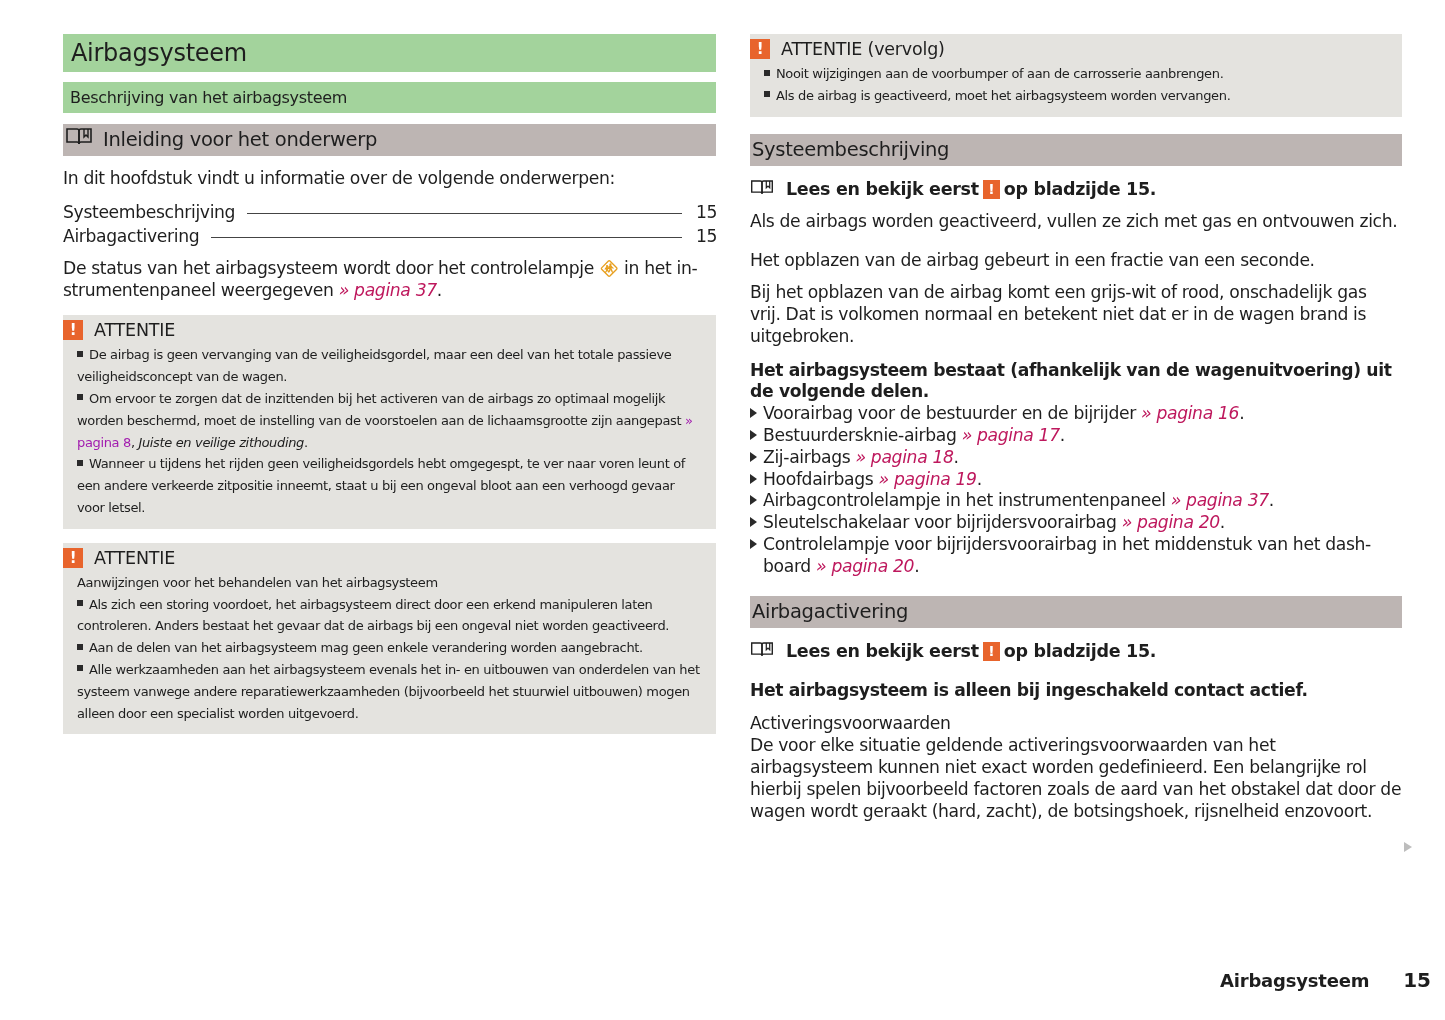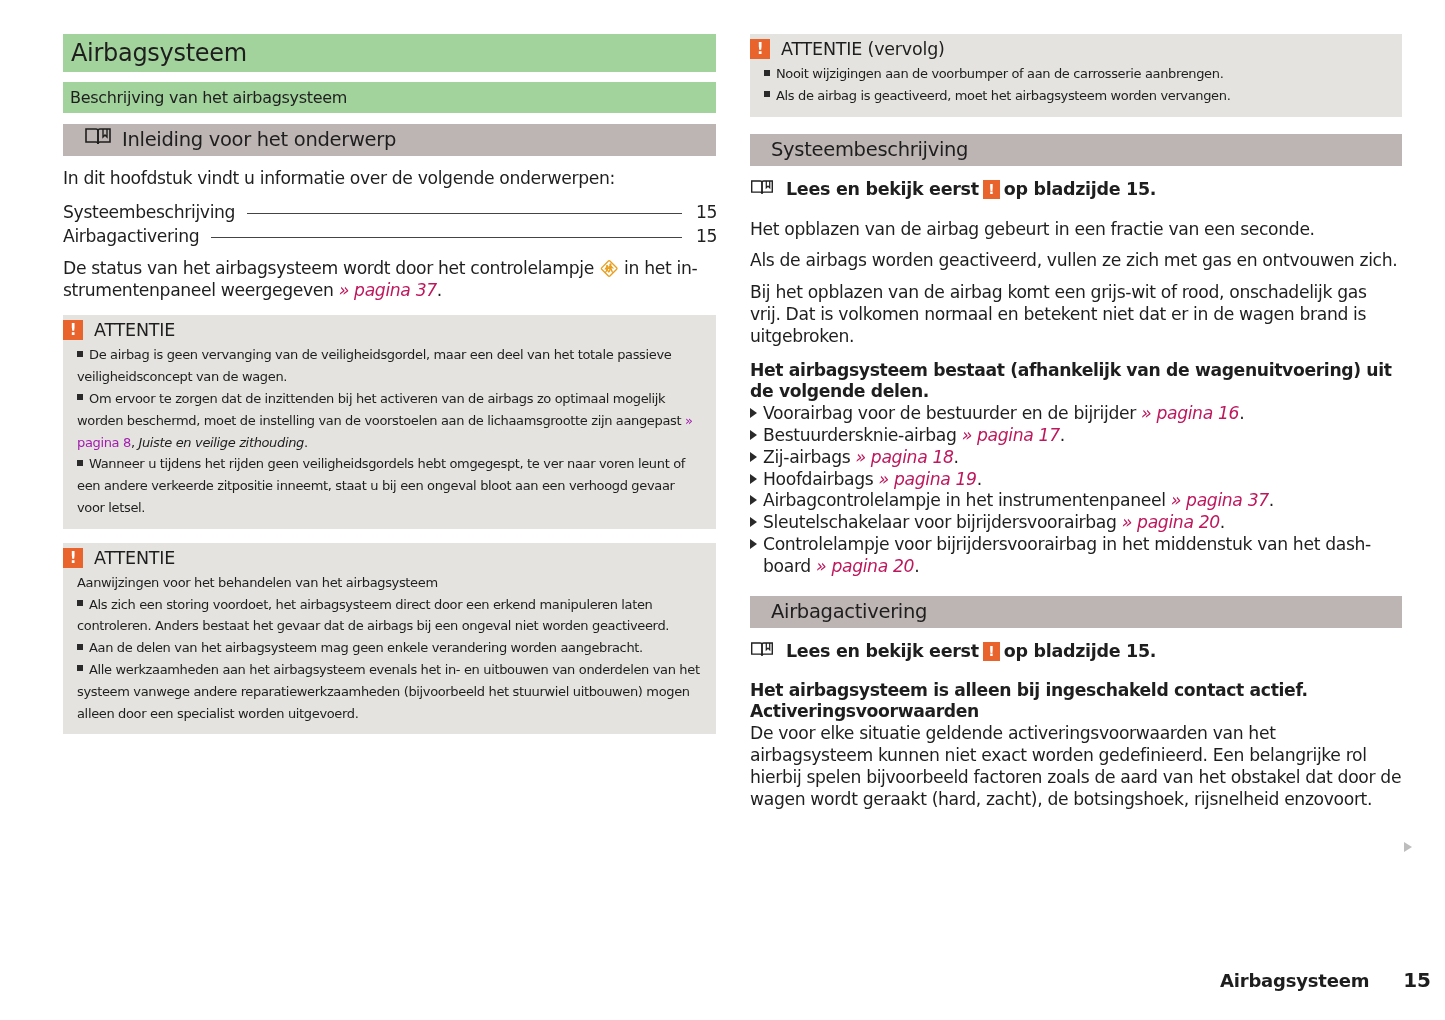--- a/index.html
+++ b/index.html
@@ -4,21 +4,21 @@
 <style>
   * { box-sizing: border-box; margin: 0; padding: 0; }
   html, body { width: 1445px; height: 1020px; background: #ffffff; overflow: hidden; }
   body { font-family: "DejaVu Sans", sans-serif; color: #1e1e1e; position: relative; }
   .col { position: absolute; top: 34px; }
   .col-left { left: 63px; width: 653px; }
   .col-right { left: 750px; width: 652px; }
 
   .h1 { background: #a3d39c; height: 38px; font-size: 24px; line-height: 38px; padding-left: 8px; color: #1e1e1e; margin-bottom: 10px; letter-spacing: -0.3px; }
   .h2 { background: #a3d39c; height: 31px; font-size: 16px; line-height: 31px; padding-left: 7px; margin-bottom: 11px; letter-spacing: -0.3px; }
-  .h3 { background: #bdb5b3; height: 32px; font-size: 19.5px; line-height: 32px; padding-left: 21px; letter-spacing: -0.3px; display: flex; align-items: center; }
+  .h3 { background: #bdb5b3; height: 32px; font-size: 19.5px; line-height: 32px; padding-left: 2px; letter-spacing: -0.3px; display: flex; align-items: center; }
   .h3 .book { margin-right: 10px; }
 
   p, .line { font-size: 17.2px; line-height: 21.8px; letter-spacing: -0.35px; }
   .intro { margin-top: 12px; }
 
   .toc { margin-top: 10px; }
   .toc-row { display: flex; align-items: baseline; font-size: 17.2px; line-height: 24px; letter-spacing: -0.35px; }
   .toc-row .lead { flex: 1; border-bottom: 1px solid #444; margin: 0 14px 0 12px; transform: translateY(-4px); }
   .toc-row .pg { width: 20px; text-align: right; }
 
@@ -125,22 +125,22 @@
       <svg width="24" height="18" viewBox="0 0 28 20">
           <path d="M2 3 L12 3 Q14 3 14 5 L14 18 Q14 16 12 16 L2 16 Z" fill="none" stroke="#1e1e1e" stroke-width="1.6"></path>
           <path d="M26 3 L16 3 Q14 3 14 5 L14 18 Q14 16 16 16 L26 16 Z" fill="none" stroke="#1e1e1e" stroke-width="1.6"></path>
           <path d="M19 3 L19 11 L21 9 L23 11 L23 3" fill="none" stroke="#1e1e1e" stroke-width="1.4"></path>
         </svg>
     </span>
     <span>Lees en bekijk eerst</span>
     <span class="mini-warn">!</span>
     <span>op bladzijde 15.</span>
   </div>
+  <p style="margin-top:10px;">Als de airbags worden geactiveerd, vullen ze zich met gas en ontvouwen zich.</p>
   <p style="margin-top:18px;">Het opblazen van de airbag gebeurt in een fractie van een seconde.</p>
-  <p style="margin-top:10px;">Als de airbags worden geactiveerd, vullen ze zich met gas en ontvouwen zich.</p>
   <p style="margin-top:10px;">Bij het opblazen van de airbag komt een grijs-wit of rood, onschadelijk gas vrij. Dat is volkomen normaal en betekent niet dat er in de wagen brand is uitge­broken.</p>
   <p class="bold" style="margin-top:12px;">Het airbagsysteem bestaat (afhankelijk van de wagenuitvoering) uit de volgende delen.</p>
   <div class="bullet-list">
     <div class="line"><span class="tri"></span><span>Voorairbag voor de bestuurder en de bijrijder</span> <a class="link-green">» pagina 16</a>.</div>
     <div class="line"><span class="tri"></span><span>Bestuurdersknie-airbag</span> <a class="link-green">» pagina 17</a>.</div>
     <div class="line"><span class="tri"></span><span>Zij-airbags</span> <a class="link-green">» pagina 18</a>.</div>
     <div class="line"><span class="tri"></span><span>Hoofdairbags</span> <a class="link-green">» pagina 19</a>.</div>
     <div class="line"><span class="tri"></span><span>Airbagcontrolelampje in het instrumentenpaneel</span> <a class="link-green">» pagina 37</a>.</div>
     <div class="line"><span class="tri"></span><span>Sleutelschakelaar voor bijrijdersvoorairbag</span> <a class="link-green">» pagina 20</a>.</div>
     <div class="line"><span class="tri"></span><span>Controlelampje voor bijrijdersvoorairbag in het middenstuk van het dash­board</span> <a class="link-green">» pagina 20</a>.</div>
@@ -155,21 +155,21 @@
           <path d="M2 3 L12 3 Q14 3 14 5 L14 18 Q14 16 12 16 L2 16 Z" fill="none" stroke="#1e1e1e" stroke-width="1.6"></path>
           <path d="M26 3 L16 3 Q14 3 14 5 L14 18 Q14 16 16 16 L26 16 Z" fill="none" stroke="#1e1e1e" stroke-width="1.6"></path>
           <path d="M19 3 L19 11 L21 9 L23 11 L23 3" fill="none" stroke="#1e1e1e" stroke-width="1.4"></path>
         </svg>
     </span>
     <span>Lees en bekijk eerst</span>
     <span class="mini-warn">!</span>
     <span>op bladzijde 15.</span>
   </div>
   <p class="bold" style="margin-top:17px;">Het airbagsysteem is alleen bij ingeschakeld contact actief.</p>
-  <p style="font-weight:700;">Activeringsvoorwaarden</p>
+  <p style="margin-top:12px; font-weight:400;">Activeringsvoorwaarden</p>
   <p>De voor elke situatie geldende activeringsvoorwaarden van het airbagsysteem kunnen niet exact worden gedefinieerd. Een belangrijke rol hierbij spelen bij­voorbeeld factoren zoals de aard van het obstakel dat door de wagen wordt geraakt (hard, zacht), de botsingshoek, rijsnelheid enzovoort.</p>
 </div>
 
 <div class="next-arrow"></div>
 
 <div class="footer">
   <span>Airbagsysteem</span>
   <span class="num">15</span>
 </div>
 

